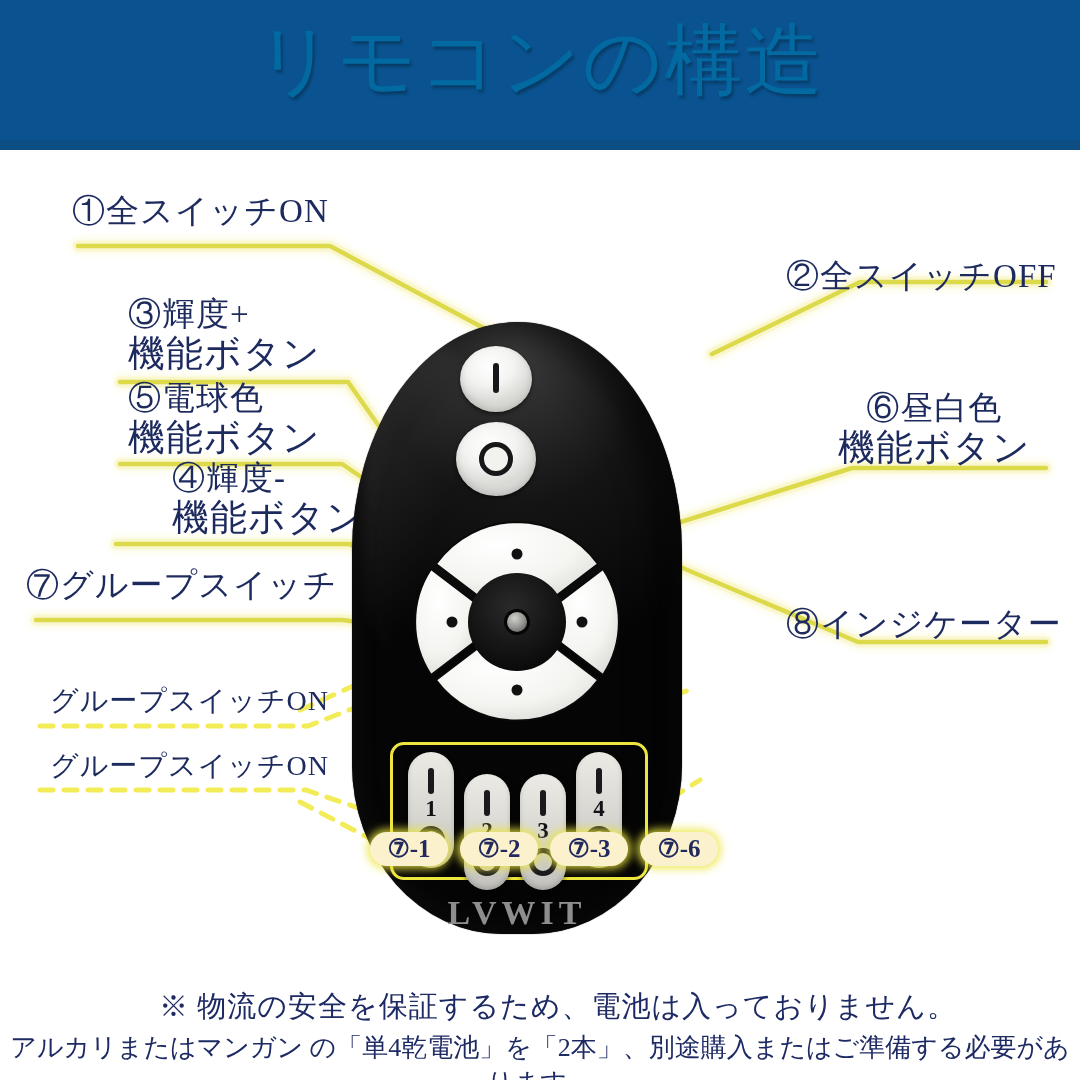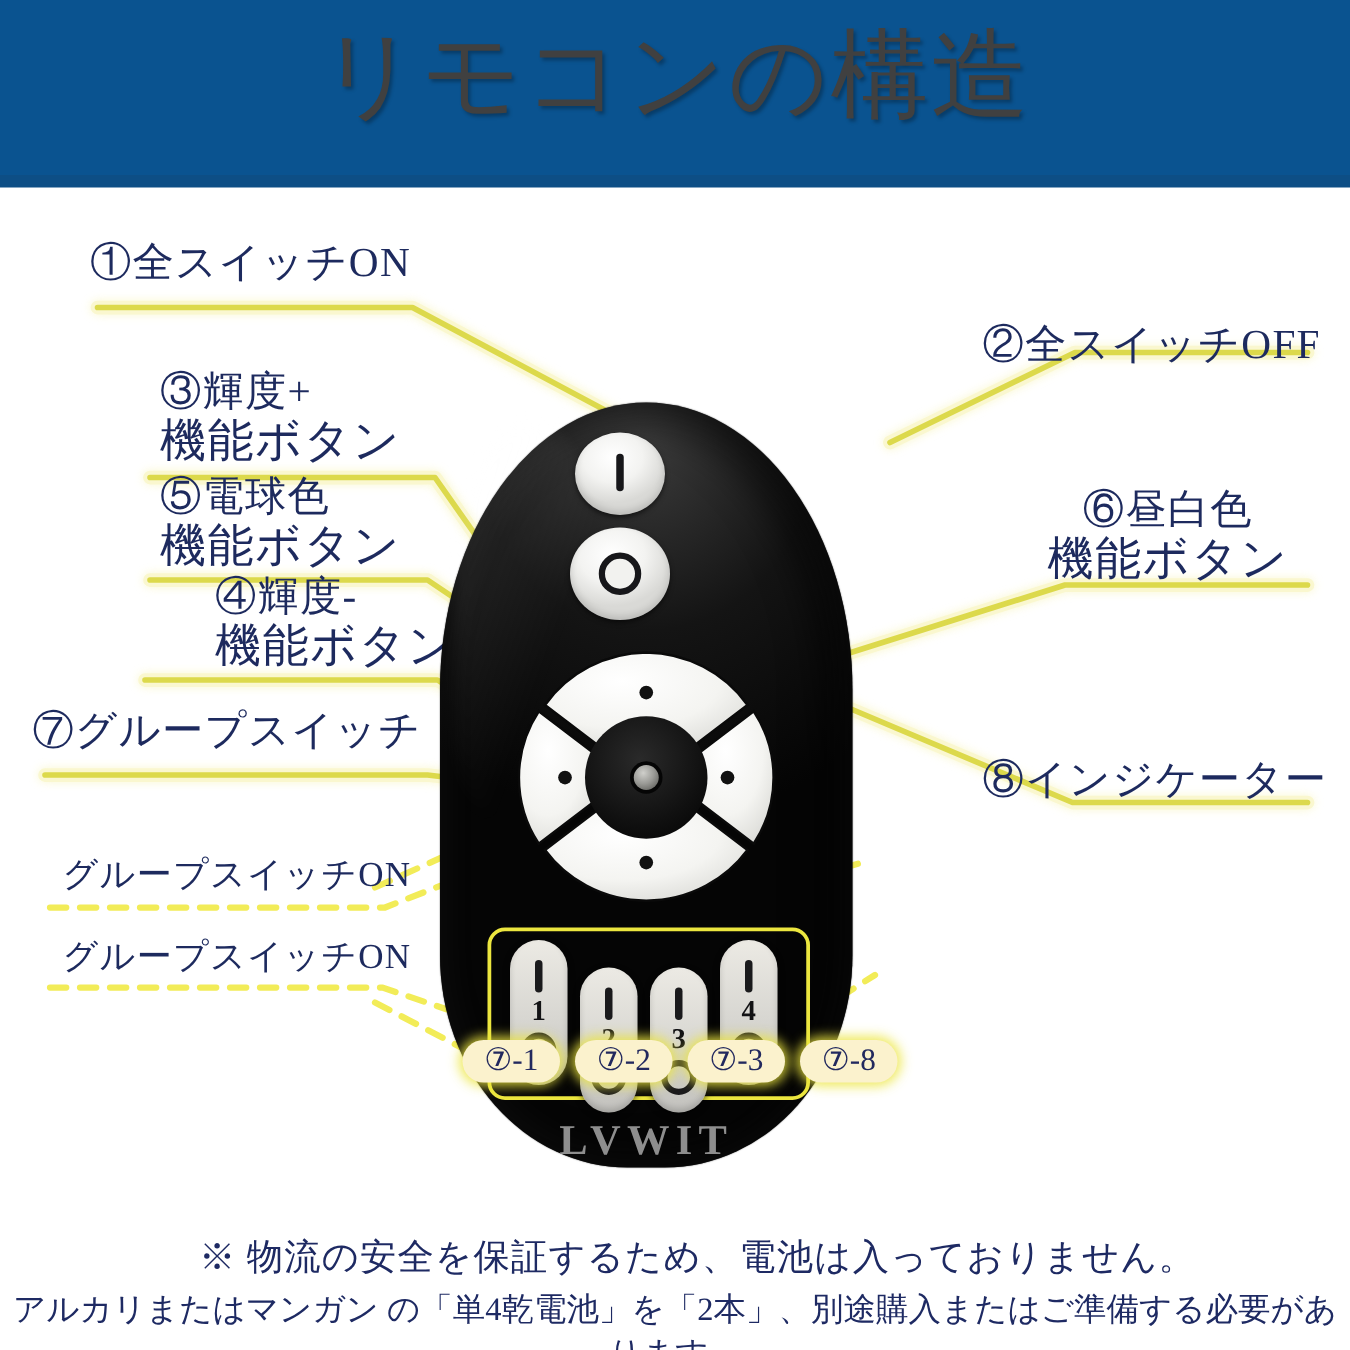--- a/index.html
+++ b/index.html
@@ -17,21 +17,21 @@
     position:absolute;left:0;top:0;width:1080px;height:140px;
     background:#0a5390;
   }
   .header-rule{
     position:absolute;left:0;top:140px;width:1080px;height:10px;
     background:#0d4e85;
   }
   .header-title{
     position:absolute;left:0;top:16px;width:1080px;
     text-align:center;
-    color:#404040;
+    color:#0369a1;
     font-size:78px;
     letter-spacing:2px;
     font-family:"DejaVu Sans","Liberation Sans",sans-serif;
     font-weight:400;
     text-shadow:2px 3px 3px rgba(0,0,0,.28);
     line-height:1.15;
   }
 
   
   .lbl{
@@ -125,20 +125,21 @@
   .gtag{
     position:absolute;
     height:34px;line-height:34px;
     background:#fbf2cd;
     border-radius:17px;
     color:#22295e;
     font-size:25px;
     font-family:"Liberation Serif","DejaVu Serif",serif;
     text-align:center;
     box-shadow:0 0 9px 3px rgba(236,230,63,.85);
+    font-weight:bold;
   }
   .brand{
     position:absolute;left:0;right:0;top:572px;text-align:center;
     color:#8e8e8e;font-size:34px;letter-spacing:5px;font-weight:700;
     font-family:"Liberation Serif","DejaVu Serif",serif;
   }
 
   
   .footer{position:absolute;left:0;top:988px;width:1080px;text-align:center;color:#1e2a63;}
   .footer .f1{font-size:29px;letter-spacing:1px;line-height:1.3;
@@ -313,21 +314,21 @@
 
     <div class="gbtn" style="left:224px;top:430px;height:116px;">
       <div class="gbar"></div>
       <div class="gnum" style="top:44px;">4</div>
       <div class="gring" style="top:74px;"></div>
     </div>
 
     <div class="gtag" style="left:18px;top:510px;width:78px;">⑦-1</div>
     <div class="gtag" style="left:108px;top:510px;width:78px;">⑦-2</div>
     <div class="gtag" style="left:198px;top:510px;width:78px;">⑦-3</div>
-    <div class="gtag" style="left:288px;top:510px;width:78px;">⑦-8</div>
+    <div class="gtag" style="left:288px;top:510px;width:78px;">⑦-6</div>
 
     <div class="brand">LVWIT</div>
   </div>
 
   <div class="footer">
     <div class="f1">※ 物流の安全を保証するため、電池は入っておりません。</div>
     <div class="f2">アルカリまたはマンガン の「単4乾電池」を「2本」、別途購入またはご準備する必要があります。</div>
   </div>
 
 </div>

